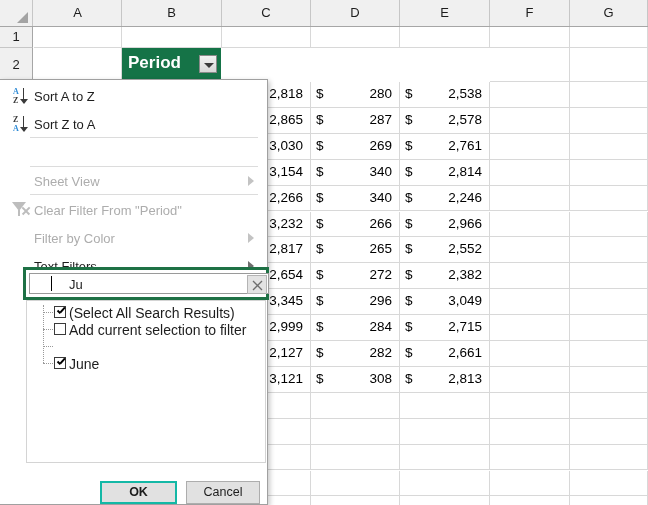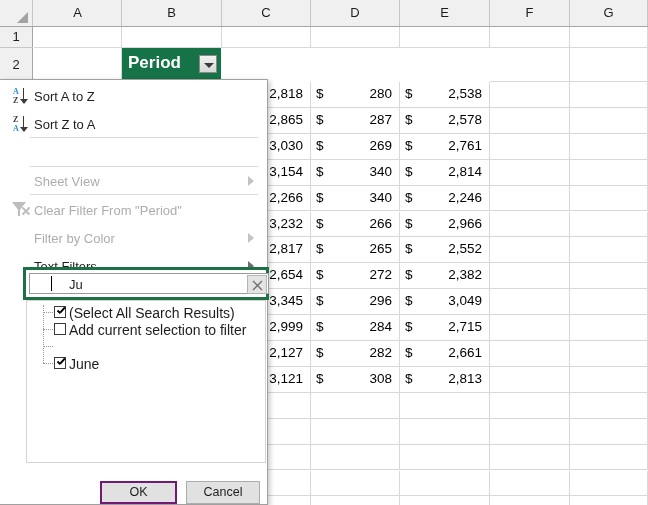--- a/index.html
+++ b/index.html
@@ -110,21 +110,21 @@
   .ck .box.on:before{content:"";position:absolute;left:4px;top:2px;width:7px;height:1.8px;
     background:#000;transform:rotate(-48deg);}
   .ck .lbl{position:absolute;left:42px;top:0px;white-space:nowrap;}
   .tline{position:absolute;left:16px;width:10px;border-top:1px dotted #999;}
   .tvert{position:absolute;left:16px;width:1px;border-left:1px dotted #999;}
 
   
   .btn{position:absolute;height:23px;background:#e1e1e1;border:1px solid #adadad;
     box-sizing:border-box;font-size:12.5px;color:#1d1d1d;text-align:center;
     line-height:21px;}
-  .btn.primary{border:2px solid #701a75;line-height:19px;}
+  .btn.primary{border:2px solid #14b8a6;line-height:19px;font-weight:bold;}
 </style>
 </head>
 <body>
 
 <div id="sheet">
     <div class="colhead-row">
       <div class="corner">
         <i></i>
       </div>
       <div class="colhead" style="left: 34px; width: 88px;">A</div>

